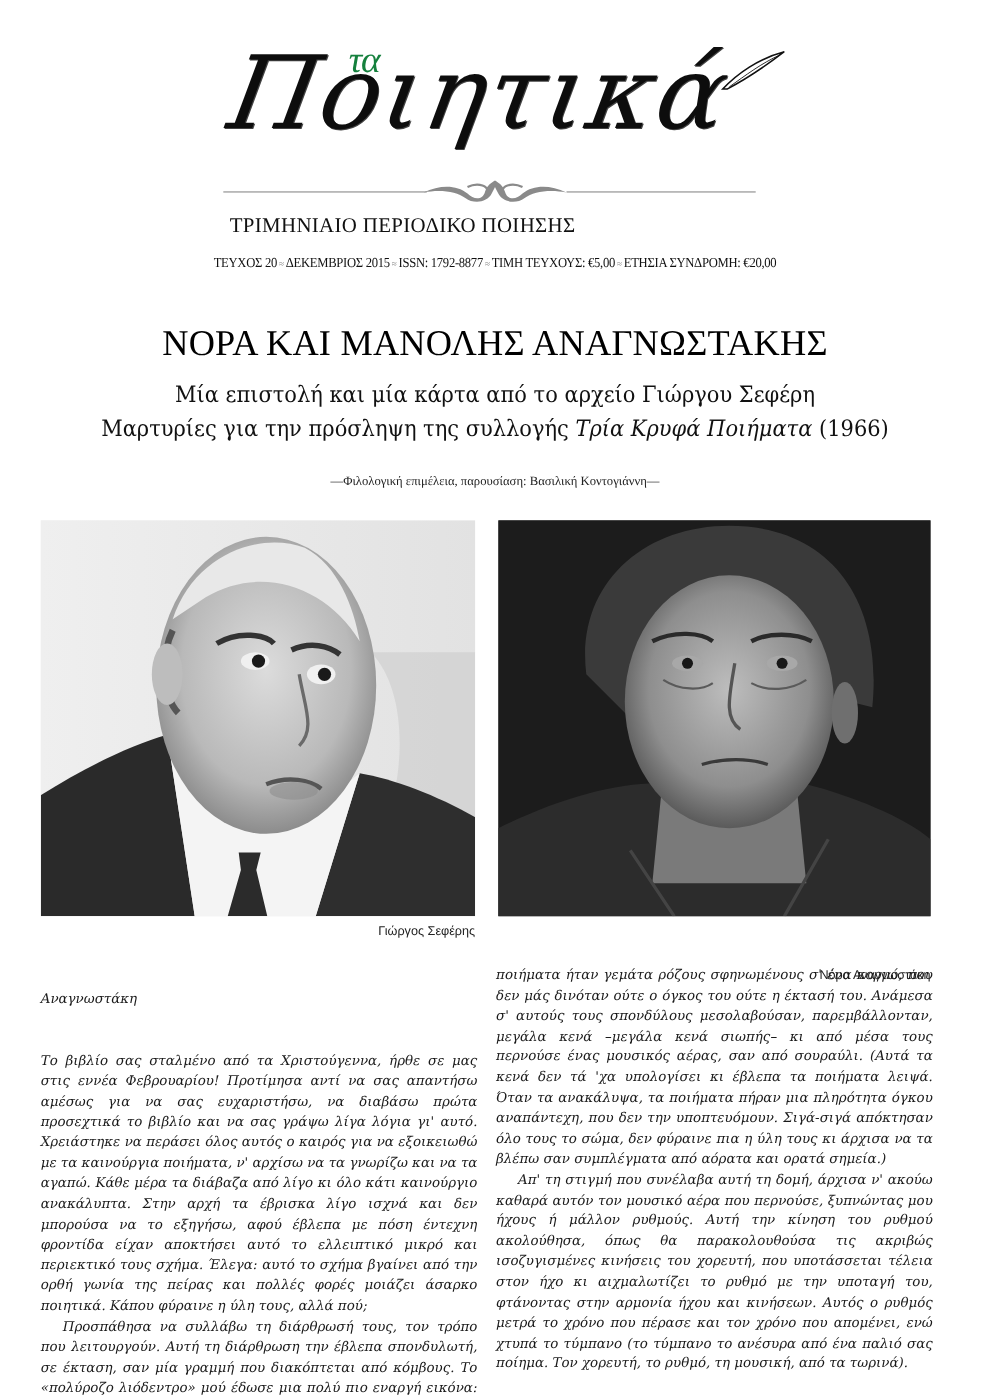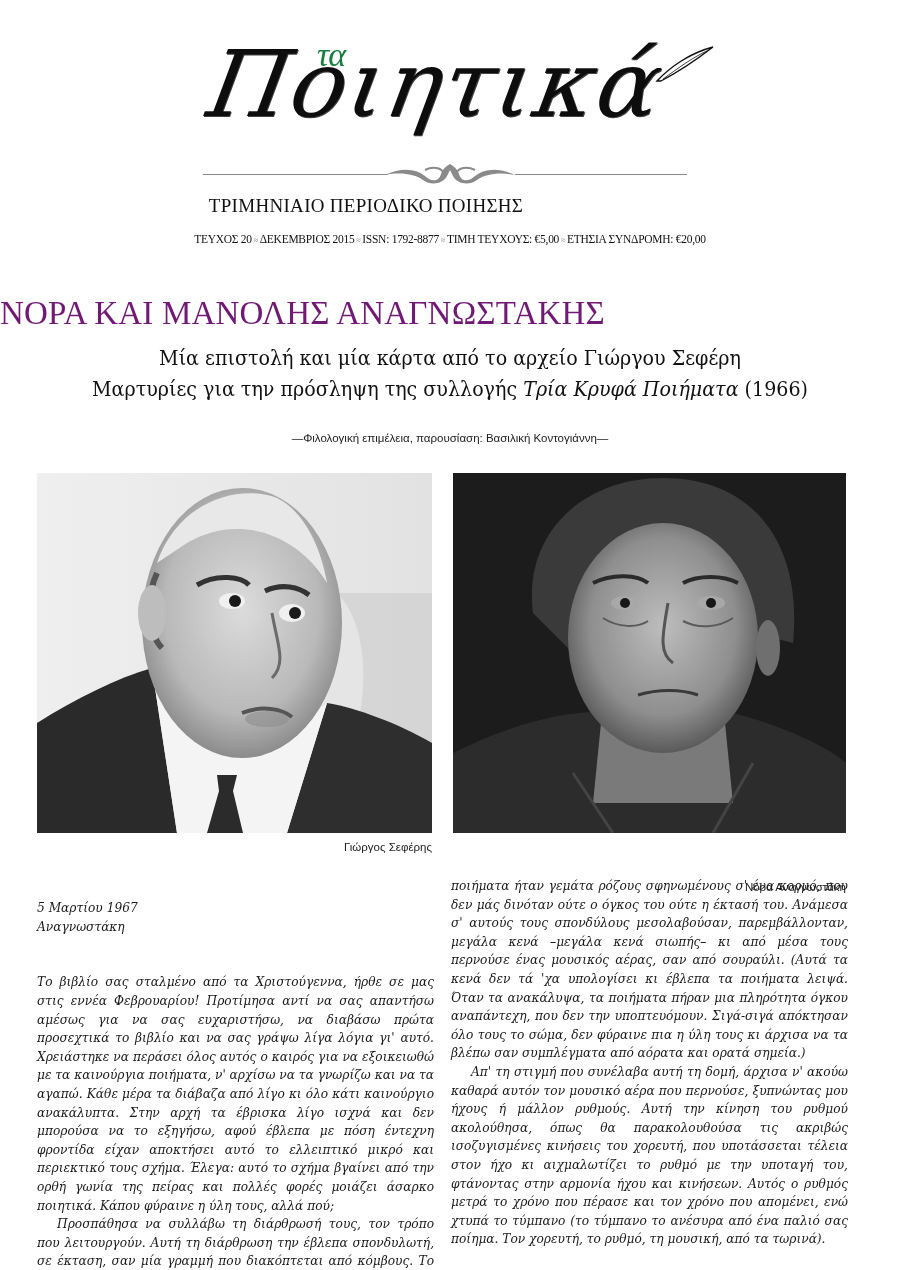--- a/index.html
+++ b/index.html
@@ -10,26 +10,26 @@
   .logo-main { position: absolute; left: 210px; top: 30px; width: 520px; text-align: left; font-family: "DejaVu Serif", "Liberation Serif", serif; font-style: italic; font-weight: normal; font-size: 92px; line-height: 110px; color: #0d0d0d; letter-spacing: 2px; transform: skewX(-10deg); text-shadow: 1px 1px 0 #444; }
   .quill { position: absolute; left: 655px; top: 45px; }
   .rule { position: absolute; top: 174px; height: 1px; background: #8a8a8a; }
   .rule.l { left: 203px; width: 185px; }
   .rule.r { left: 515px; width: 172px; }
   .ornament { position: absolute; left: 385px; top: 162px; }
   .tagline { position: absolute; top: 195px; left: 0; width: 732px; text-align: center; font-size: 19px; letter-spacing: 0.3px; color: #111; }
   .issue-line { position: absolute; top: 232px; left: 0; width: 900px; text-align: center; font-family: "Liberation Serif", serif; font-size: 12.5px; letter-spacing: -0.3px; color: #111; transform: scaleX(0.92); }
   .issue-line .sep { color: #888; font-size: 9px; margin: 0 2px; }
 
-  .title { position: absolute; top: 295px; left: 0; width: 900px; font-size: 33px; letter-spacing: 0.2px; color: #701a75; }
+  .title { position: absolute; top: 295px; left: 0; width: 900px; text-align: center; font-size: 33px; letter-spacing: 0.2px; color: #000000; }
   .subtitle { position: absolute; left: 0; width: 900px; text-align: center; font-family: "DejaVu Serif", serif; font-size: 20.5px; color: #111; transform: scaleX(0.93); }
   .subtitle.s1 { top: 346px; }
   .subtitle.s2 { top: 377px; }
   .subtitle em { font-style: italic; }
-  .credit { position: absolute; top: 432px; left: 0; width: 900px; text-align: center; font-family: Liberation Sans, sans-serif; font-size: 11.5px; color: #222; }
+  .credit { position: absolute; top: 432px; left: 0; width: 900px; text-align: center; font-family: Liberation Serif, serif; font-size: 11.5px; color: #222; }
 
   .photo { position: absolute; top: 473px; height: 360px; overflow: hidden; }
   .photo.left { left: 37px; width: 395px; background: #efefef; }
   .photo.right { left: 453px; width: 393px; background: #1e1e1e; }
   .caption { position: absolute; top: 841px; font-family: "Liberation Sans", sans-serif; font-size: 11.5px; color: #222; text-align: right; }
   .caption.left { left: 37px; width: 395px; }
   .caption.right { left: 453px; width: 393px; margin-top: 40px; }
 
   .col { position: absolute; top: 899px; width: 397px; font-family: "DejaVu Serif", serif; font-style: italic; font-size: 12.2px; line-height: 18.6px; color: #1a1a1a; text-align: justify; }
   .col.left { left: 37px; }
@@ -138,21 +138,20 @@
     <path d="M185 222 C 205 216, 228 216, 245 222" stroke="#3a3a3a" stroke-width="3" fill="none"></path>
 
     <path d="M120 300 L 160 360 M300 290 L 260 360" stroke="#444" stroke-width="3"></path>
   </svg>
 </div>
 
 <div class="caption left">Γιώργος Σεφέρης</div>
 <div class="caption right">Νόρα Αναγνωστάκη</div>
 
 <div class="col left">
-  <p>5 Μαρτίου 1967</p>
   <p>Αναγνωστάκη</p>
   <div class="gap"></div>
   <div class="gap"></div>
   <p>Το βιβλίο σας σταλμένο από τα Χριστούγεννα, ήρθε σε μας στις εννέα Φεβρουαρίου! Προτίμησα αντί να σας απαντήσω αμέσως για να σας ευχαριστήσω, να διαβάσω πρώτα προσεχτικά το βιβλίο και να σας γράψω λίγα λόγια γι' αυτό. Χρειάστηκε να περάσει όλος αυτός ο καιρός για να εξοικειωθώ με τα καινούργια ποιήματα, ν' αρχίσω να τα γνωρίζω και να τα αγαπώ. Κάθε μέρα τα διάβαζα από λίγο κι όλο κάτι καινούργιο ανακάλυπτα. Στην αρχή τα έβρισκα λίγο ισχνά και δεν μπορούσα να το εξηγήσω, αφού έβλεπα με πόση έντεχνη φροντίδα είχαν αποκτήσει αυτό το ελλειπτικό μικρό και περιεκτικό τους σχήμα. Έλεγα: αυτό το σχήμα βγαίνει από την ορθή γωνία της πείρας και πολλές φορές μοιάζει άσαρκο ποιητικά. Κάπου φύραινε η ύλη τους, αλλά πού;</p>
   <p class="indent">Προσπάθησα να συλλάβω τη διάρθρωσή τους, τον τρόπο που λειτουργούν. Αυτή τη διάρθρωση την έβλεπα σπονδυλωτή, σε έκταση, σαν μία γραμμή που διακόπτεται από κόμβους. Το «πολύροζο λιόδεντρο» μού έδωσε μια πολύ πιο εναργή εικόνα: Τα</p>
 </div>
 
 <div class="col right">
   <p>ποιήματα ήταν γεμάτα ρόζους σφηνωμένους σ' ένα κορμό, που δεν μάς δινόταν ούτε ο όγκος του ούτε η έκτασή του. Ανάμεσα σ' αυτούς τους σπονδύλους μεσολαβούσαν, παρεμβάλλονταν, μεγάλα κενά –μεγάλα κενά σιωπής– κι από μέσα τους περνούσε ένας μουσικός αέρας, σαν από σουραύλι. (Αυτά τα κενά δεν τά 'χα υπολογίσει κι έβλεπα τα ποιήματα λειψά. Όταν τα ανακάλυψα, τα ποιήματα πήραν μια πληρότητα όγκου αναπάντεχη, που δεν την υποπτευόμουν. Σιγά-σιγά απόκτησαν όλο τους το σώμα, δεν φύραινε πια η ύλη τους κι άρχισα να τα βλέπω σαν συμπλέγματα από αόρατα και ορατά σημεία.)</p>
   <p class="indent">Απ' τη στιγμή που συνέλαβα αυτή τη δομή, άρχισα ν' ακούω καθαρά αυτόν τον μουσικό αέρα που περνούσε, ξυπνώντας μου ήχους ή μάλλον ρυθμούς. Αυτή την κίνηση του ρυθμού ακολούθησα, όπως θα παρακολουθούσα τις ακριβώς ισοζυγισμένες κινήσεις του χορευτή, που υποτάσσεται τέλεια στον ήχο κι αιχμαλωτίζει το ρυθμό με την υποταγή του, φτάνοντας στην αρμονία ήχου και κινήσεων. Αυτός ο ρυθμός μετρά το χρόνο που πέρασε και τον χρόνο που απομένει, ενώ χτυπά το τύμπανο (το τύμπανο το ανέσυρα από ένα παλιό σας ποίημα. Τον χορευτή, το ρυθμό, τη μουσική, από τα τωρινά).</p>

